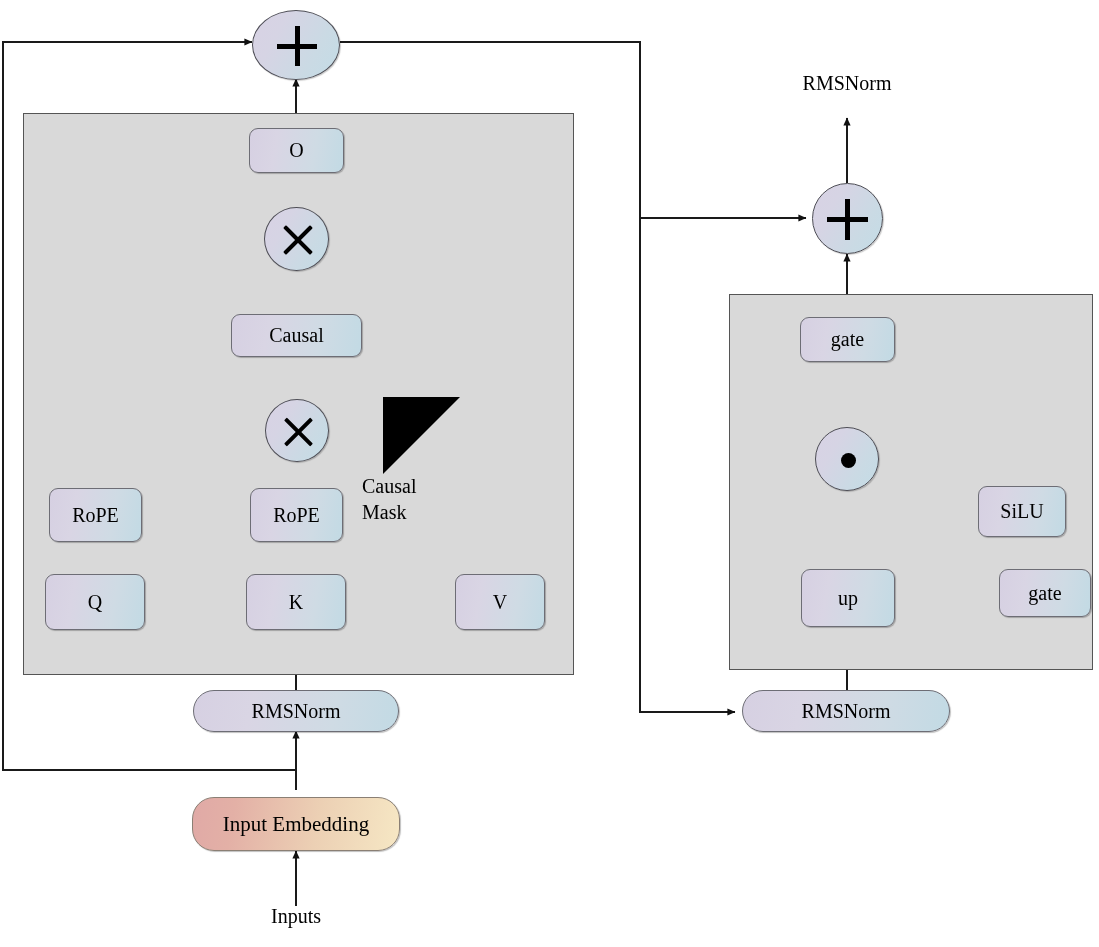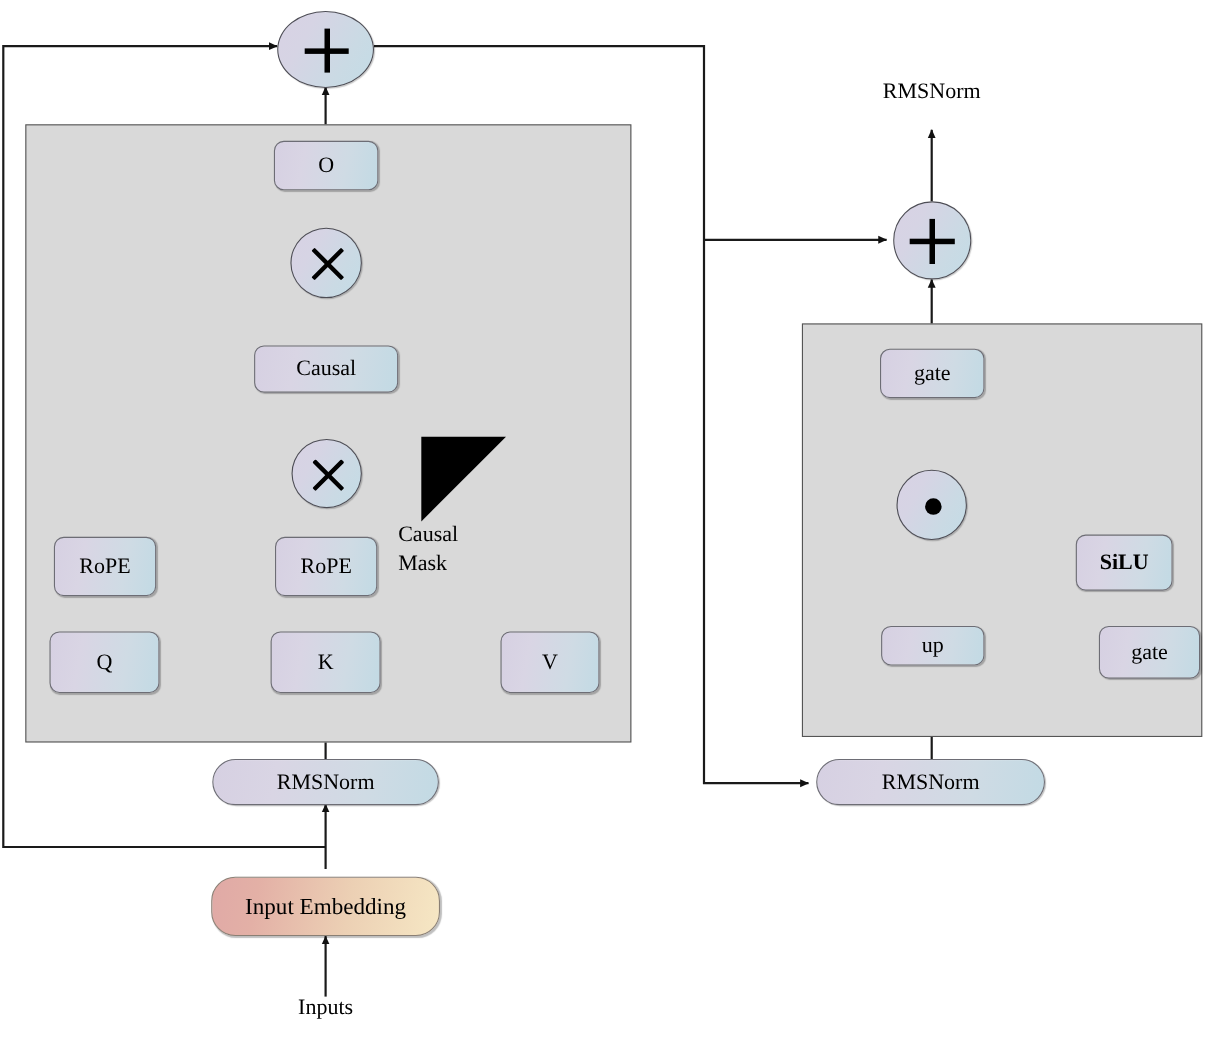--- a/index.html
+++ b/index.html
@@ -258,25 +258,25 @@
   <div class="node" style="left:800px; top:317px; width:95px; height:45px; font-size:20px;">
     <span>gate</span>
   </div>
 
   <div class="opcircle" style="left:815px; top:427px; width:64px; height:64px;">
     <div class="opglyph">
       <div class="hadamard-dot" style="width:15px; height:15px; left:24.5px; top:24.5px;"></div>
     </div>
   </div>
 
-  <div class="node" style="left:978px; top:486px; width:88px; height:51px; font-size:20px;font-weight:bold;">
+  <div class="node" style="left:978px; top:486px; width:88px; height:51px; font-size:20px;">
     <span>SiLU</span>
   </div>
 
-  <div class="node" style="left:801px; top:569px; width:94px; height:36px; font-size:20px;">
+  <div class="node" style="left:801px; top:569px; width:94px; height:58px; font-size:20px;">
     <span>up</span>
   </div>
   <div class="node" style="left:975px; top:569px; width:92px; height:48px; font-size:20px;margin-left:24px;">
     <span>gate</span>
   </div>
 
   <div class="node pill" style="left:742px; top:690px; width:208px; height:42px; font-size:20px;">
     <span>RMSNorm</span>
   </div>
 

